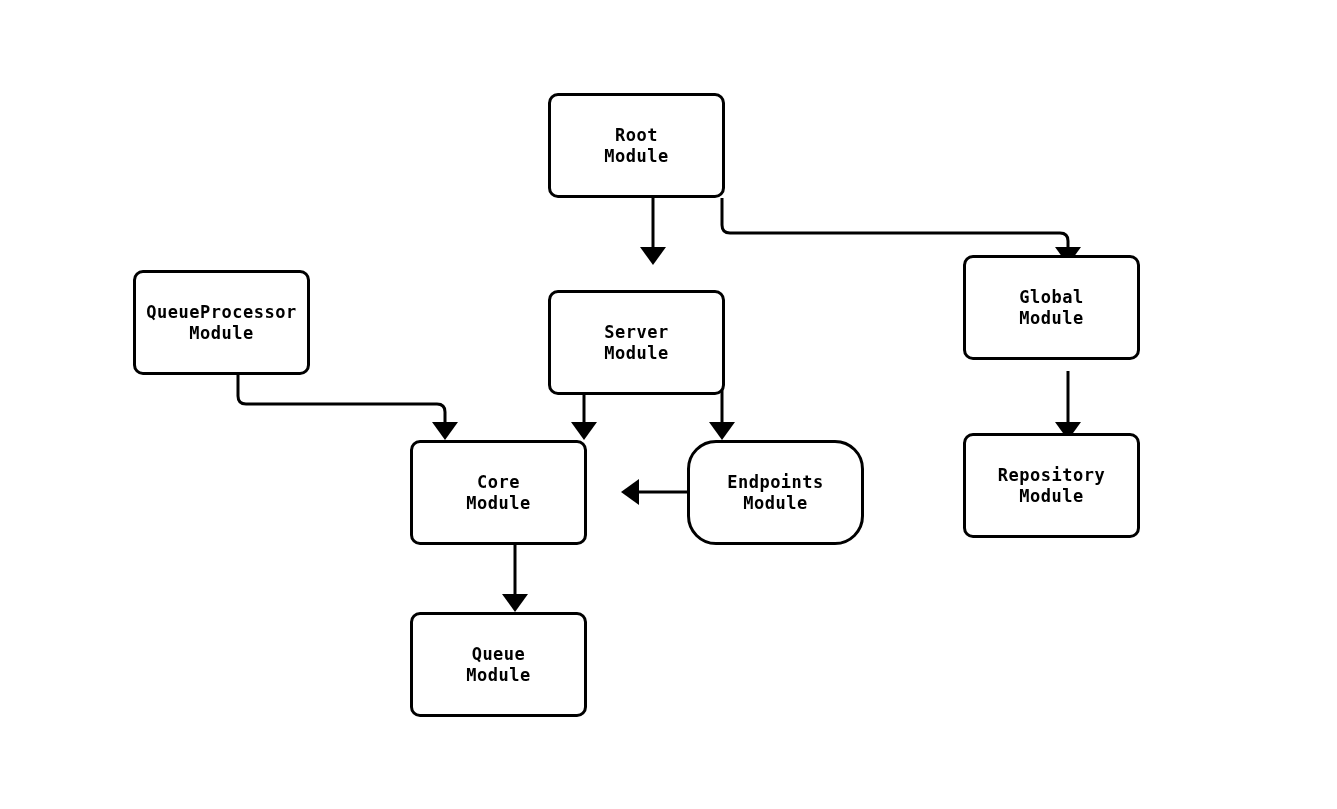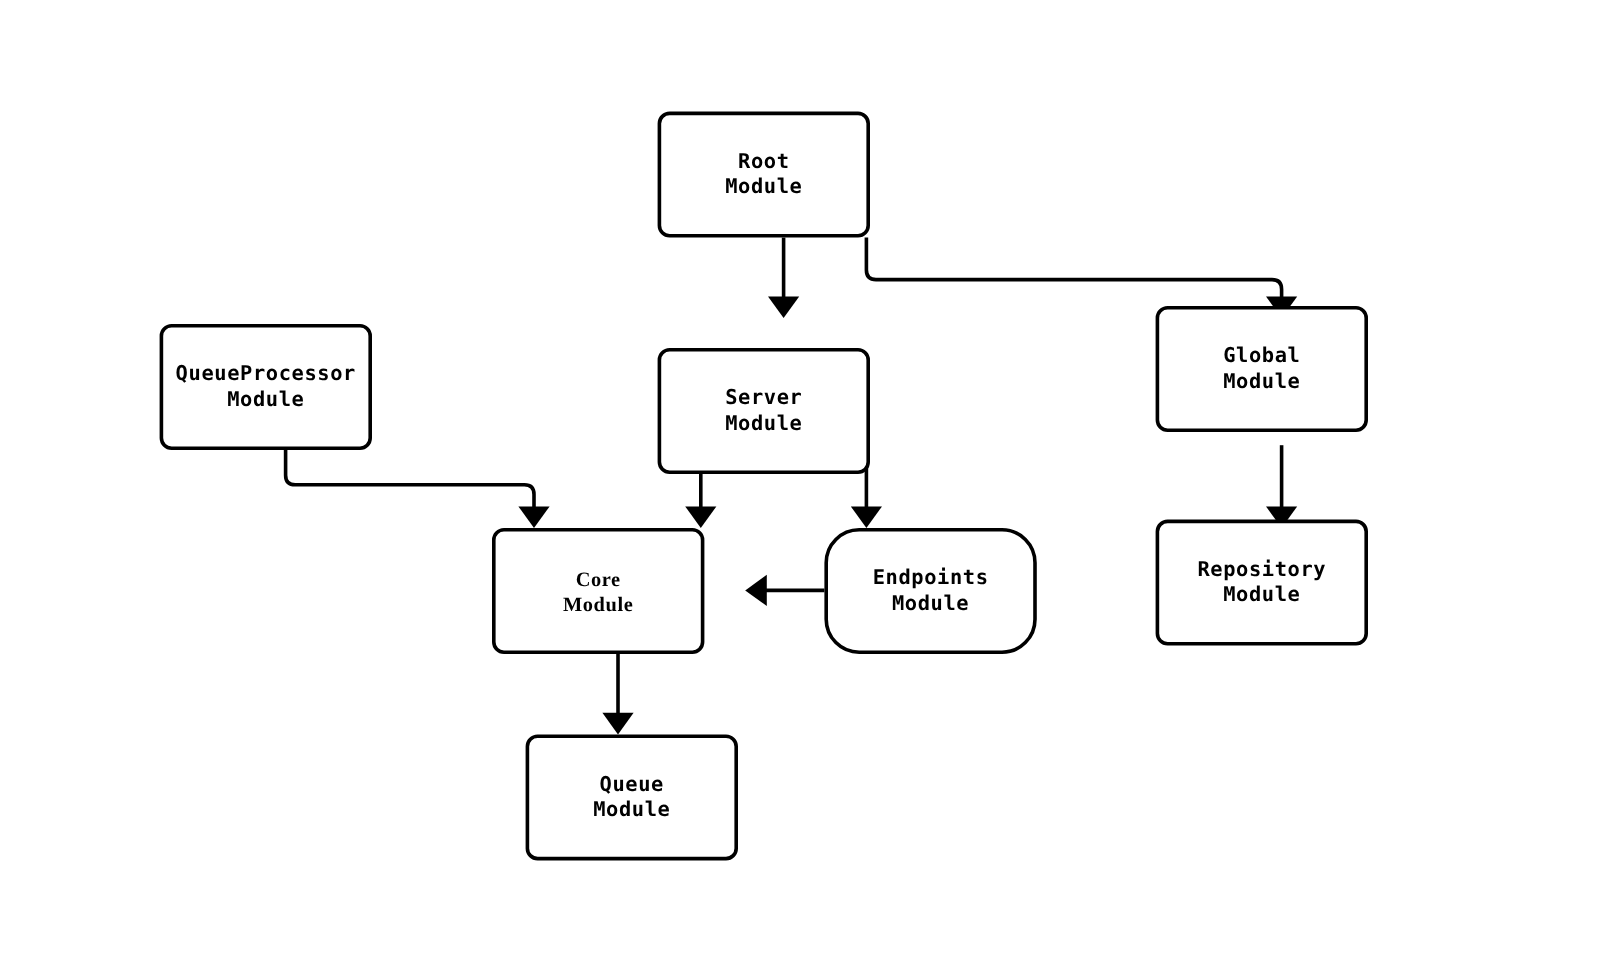--- a/index.html
+++ b/index.html
@@ -51,24 +51,24 @@
     color: #000000;
     text-align: center;
     white-space: pre-line;
     letter-spacing: 0.5px;
   }
   
   .pos-root          { left: 548px; top:  93px; }
   .pos-server        { left: 548px; top: 265px; margin-top: 25px; }
   .pos-queueprocessor{ left: 133px; top: 270px; }
   .pos-global        { left: 963px; top: 255px; }
-  .pos-core          { left: 410px; top: 440px; font-family: Liberation Serif, serif; }
+  .pos-core          { left: 410px; top: 440px; }
   .pos-endpoints     { left: 687px; top: 440px; border-radius: 29px; }
   .pos-repository    { left: 963px; top: 433px; }
-  .pos-queue         { left: 410px; top: 612px; margin-left: 28px; }
+  .pos-queue         { left: 410px; top: 612px; }
 </style>
 </head>
 <body>
 
 <div id="canvas">
 
   <svg id="edge-layer" viewBox="0 0 1337 809" xmlns="http://www.w3.org/2000/svg">
 
     <g>
       <path class="edge-path" d="M653,198 L653,248"></path>

